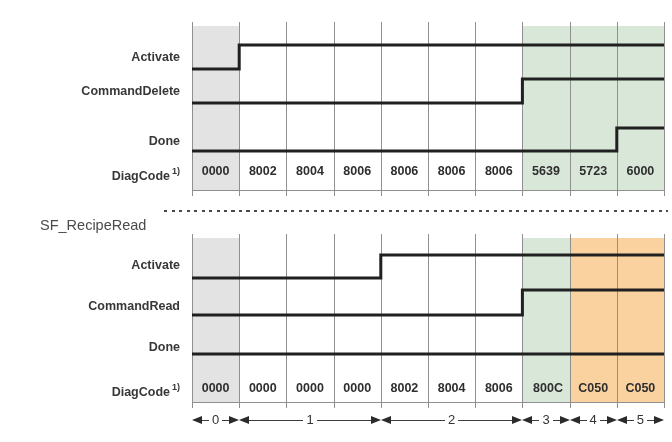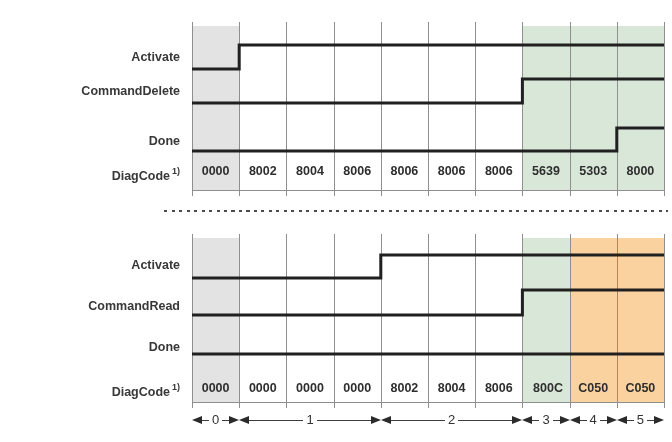--- a/index.html
+++ b/index.html
@@ -31,20 +31,21 @@
   .tri{width:0;height:0;border-top:4px solid transparent;border-bottom:4px solid transparent;flex:0 0 auto;}
   .tri-l{border-right:10px solid #2b2b2b;}
   .tri-r{border-left:10px solid #2b2b2b;}
   .pline{flex:1 1 0;height:0;border-top:1.5px solid #3d3d3d;}
   .plabel{font-size:13px;color:#333333;padding:0 3px;line-height:14px;flex:0 0 auto;}
 </style>
 </head>
 <body>
 
 <div class="canvas">
+  <div class="title title-1">SF_RecipeRead</div>
   <div class="dotted"></div>
   <svg id="wave-svg" width="672" height="442">
       <polyline points="192,69 239.2,69 239.2,45 664,45" fill="none" stroke="#202020" stroke-width="3"></polyline>
       <polyline points="192,103 522.4,103 522.4,79 664,79" fill="none" stroke="#202020" stroke-width="3"></polyline>
       <polyline points="192,151 616.8,151 616.8,128 664,128" fill="none" stroke="#202020" stroke-width="3"></polyline>
       <polyline points="192,278 380.8,278 380.8,255 664,255" fill="none" stroke="#202020" stroke-width="3"></polyline>
       <polyline points="192,315 522.4,315 522.4,290 664,290" fill="none" stroke="#202020" stroke-width="3"></polyline>
       <polyline points="192,354 664,354" fill="none" stroke="#202020" stroke-width="3"></polyline>
     </svg>
   <div id="dyn">
@@ -69,22 +70,22 @@
       <div class="slabel" style="top: 133px;">Done</div>
       <div class="slabel" style="top: 164px;"><span>DiagCode</span><sup>1)</sup></div>
       <div class="code" style="left: 192px; width: 47.2px; top: 163px;">0000</div>
       <div class="code" style="left: 239.2px; width: 47.2px; top: 163px;">8002</div>
       <div class="code" style="left: 286.4px; width: 47.2px; top: 163px;">8004</div>
       <div class="code" style="left: 333.6px; width: 47.2px; top: 163px;">8006</div>
       <div class="code" style="left: 380.8px; width: 47.2px; top: 163px;">8006</div>
       <div class="code" style="left: 428px; width: 47.2px; top: 163px;">8006</div>
       <div class="code" style="left: 475.2px; width: 47.2px; top: 163px;">8006</div>
       <div class="code" style="left: 522.4px; width: 47.2px; top: 163px;">5639</div>
-      <div class="code" style="left: 569.6px; width: 47.2px; top: 163px;">5303</div>
-      <div class="code" style="left: 616.8px; width: 47.2px; top: 163px;">8000</div>
+      <div class="code" style="left: 569.6px; width: 47.2px; top: 163px;">5723</div>
+      <div class="code" style="left: 616.8px; width: 47.2px; top: 163px;">6000</div>
       <div class="shade" style="left: 192px; top: 238px; width: 47.2px; height: 164px; background: rgb(227, 227, 227);"></div>
       <div class="shade" style="left: 522.4px; top: 238px; width: 47.2px; height: 164px; background: rgb(217, 231, 217);"></div>
       <div class="shade" style="left: 569.6px; top: 238px; width: 47.2px; height: 164px; background: rgb(250, 210, 160);"></div>
       <div class="shade" style="left: 616.8px; top: 238px; width: 47.2px; height: 164px; background: rgb(250, 210, 160);"></div>
       <div class="vline" style="left: 192px; top: 234px; height: 174px; background: rgb(143, 143, 143);"></div>
       <div class="vline" style="left: 239.2px; top: 234px; height: 174px; background: rgb(143, 143, 143);"></div>
       <div class="vline" style="left: 286.4px; top: 234px; height: 174px; background: rgb(143, 143, 143);"></div>
       <div class="vline" style="left: 333.6px; top: 234px; height: 174px; background: rgb(143, 143, 143);"></div>
       <div class="vline" style="left: 380.8px; top: 234px; height: 174px; background: rgb(143, 143, 143);"></div>
       <div class="vline" style="left: 428px; top: 234px; height: 174px; background: rgb(143, 143, 143);"></div>

